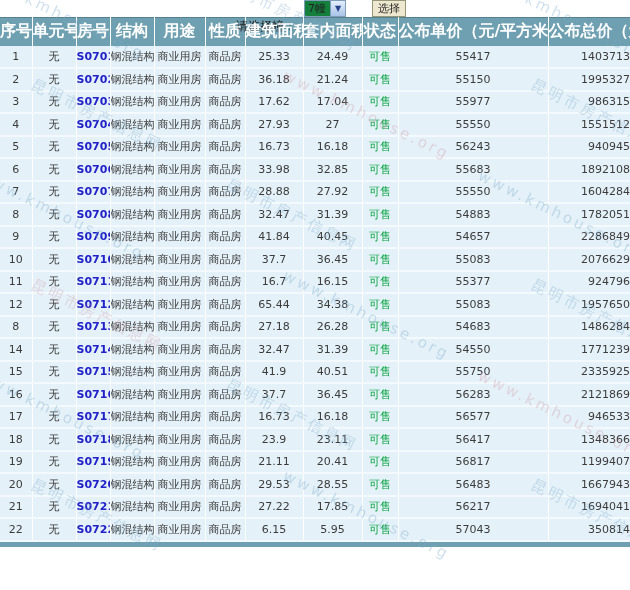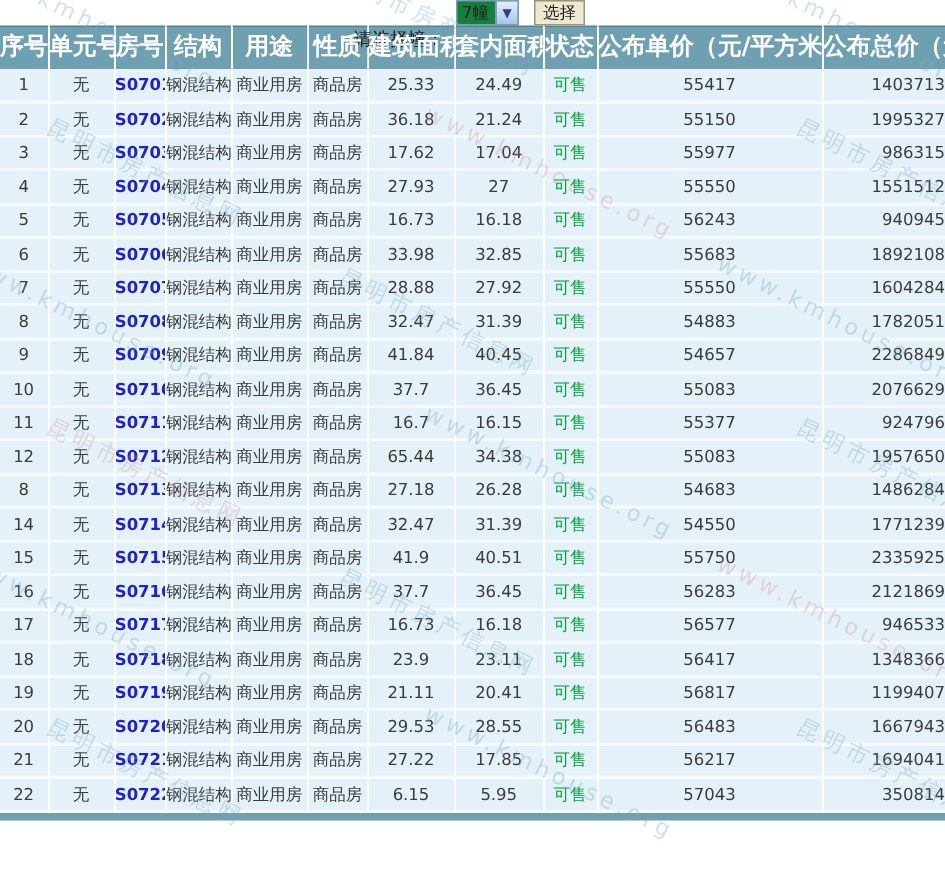--- a/index.html
+++ b/index.html
@@ -13,21 +13,21 @@
   body{font-family:"DejaVu Sans",sans-serif;}
   .page{position:relative;width:630px;height:590px;background:#fff;overflow:hidden;}
 
   
   .topbar{height:17px;display:flex;align-items:center;font-size:12px;color:#222;padding-left:236px;}
   .topbar-label{white-space:nowrap;margin-top:36px;}
   .select-box{margin-left:8px;height:17px;display:inline-flex;align-items:center;
     border:1px solid #7F9DB9;background:#15803d;font-size:11px;padding-left:3px;min-width:42px;}
   .select-arrow{width:15px;height:15px;margin-left:4px;display:flex;align-items:center;justify-content:center;
     background:linear-gradient(#E3EEFB,#A9C4E8);border-left:1px solid #7F9DB9;color:#27408B;font-size:8px;}
-  .go-button{margin-left:10px;height:17px;background:#EDE8CF;border:1px solid #969678;
+  .go-button{margin-left:26px;height:17px;background:#EDE8CF;border:1px solid #969678;
     font-size:11px;padding:0 5px;font-family:inherit;color:#222;line-height:13px;}
 
   
   table{border-collapse:collapse;table-layout:fixed;width:630px;border-top:1px solid #54808F;}
   th{background:var(--header-bg);color:#fff;font-weight:bold;font-size:16px;height:28px;
      border-right:1px solid #fff;text-align:center;overflow:hidden;white-space:nowrap;padding:0;}
   th:last-child{border-right:none;}
   td{background:var(--row-bg);font-size:11px;color:#3C3C3C;text-align:center;height:22.5px;
      border-right:1px solid #FDFEFF;border-bottom:2px solid #F3F9FC;overflow:hidden;white-space:nowrap;padding:0;}
   td:last-child{border-right:none;text-align:right;}

